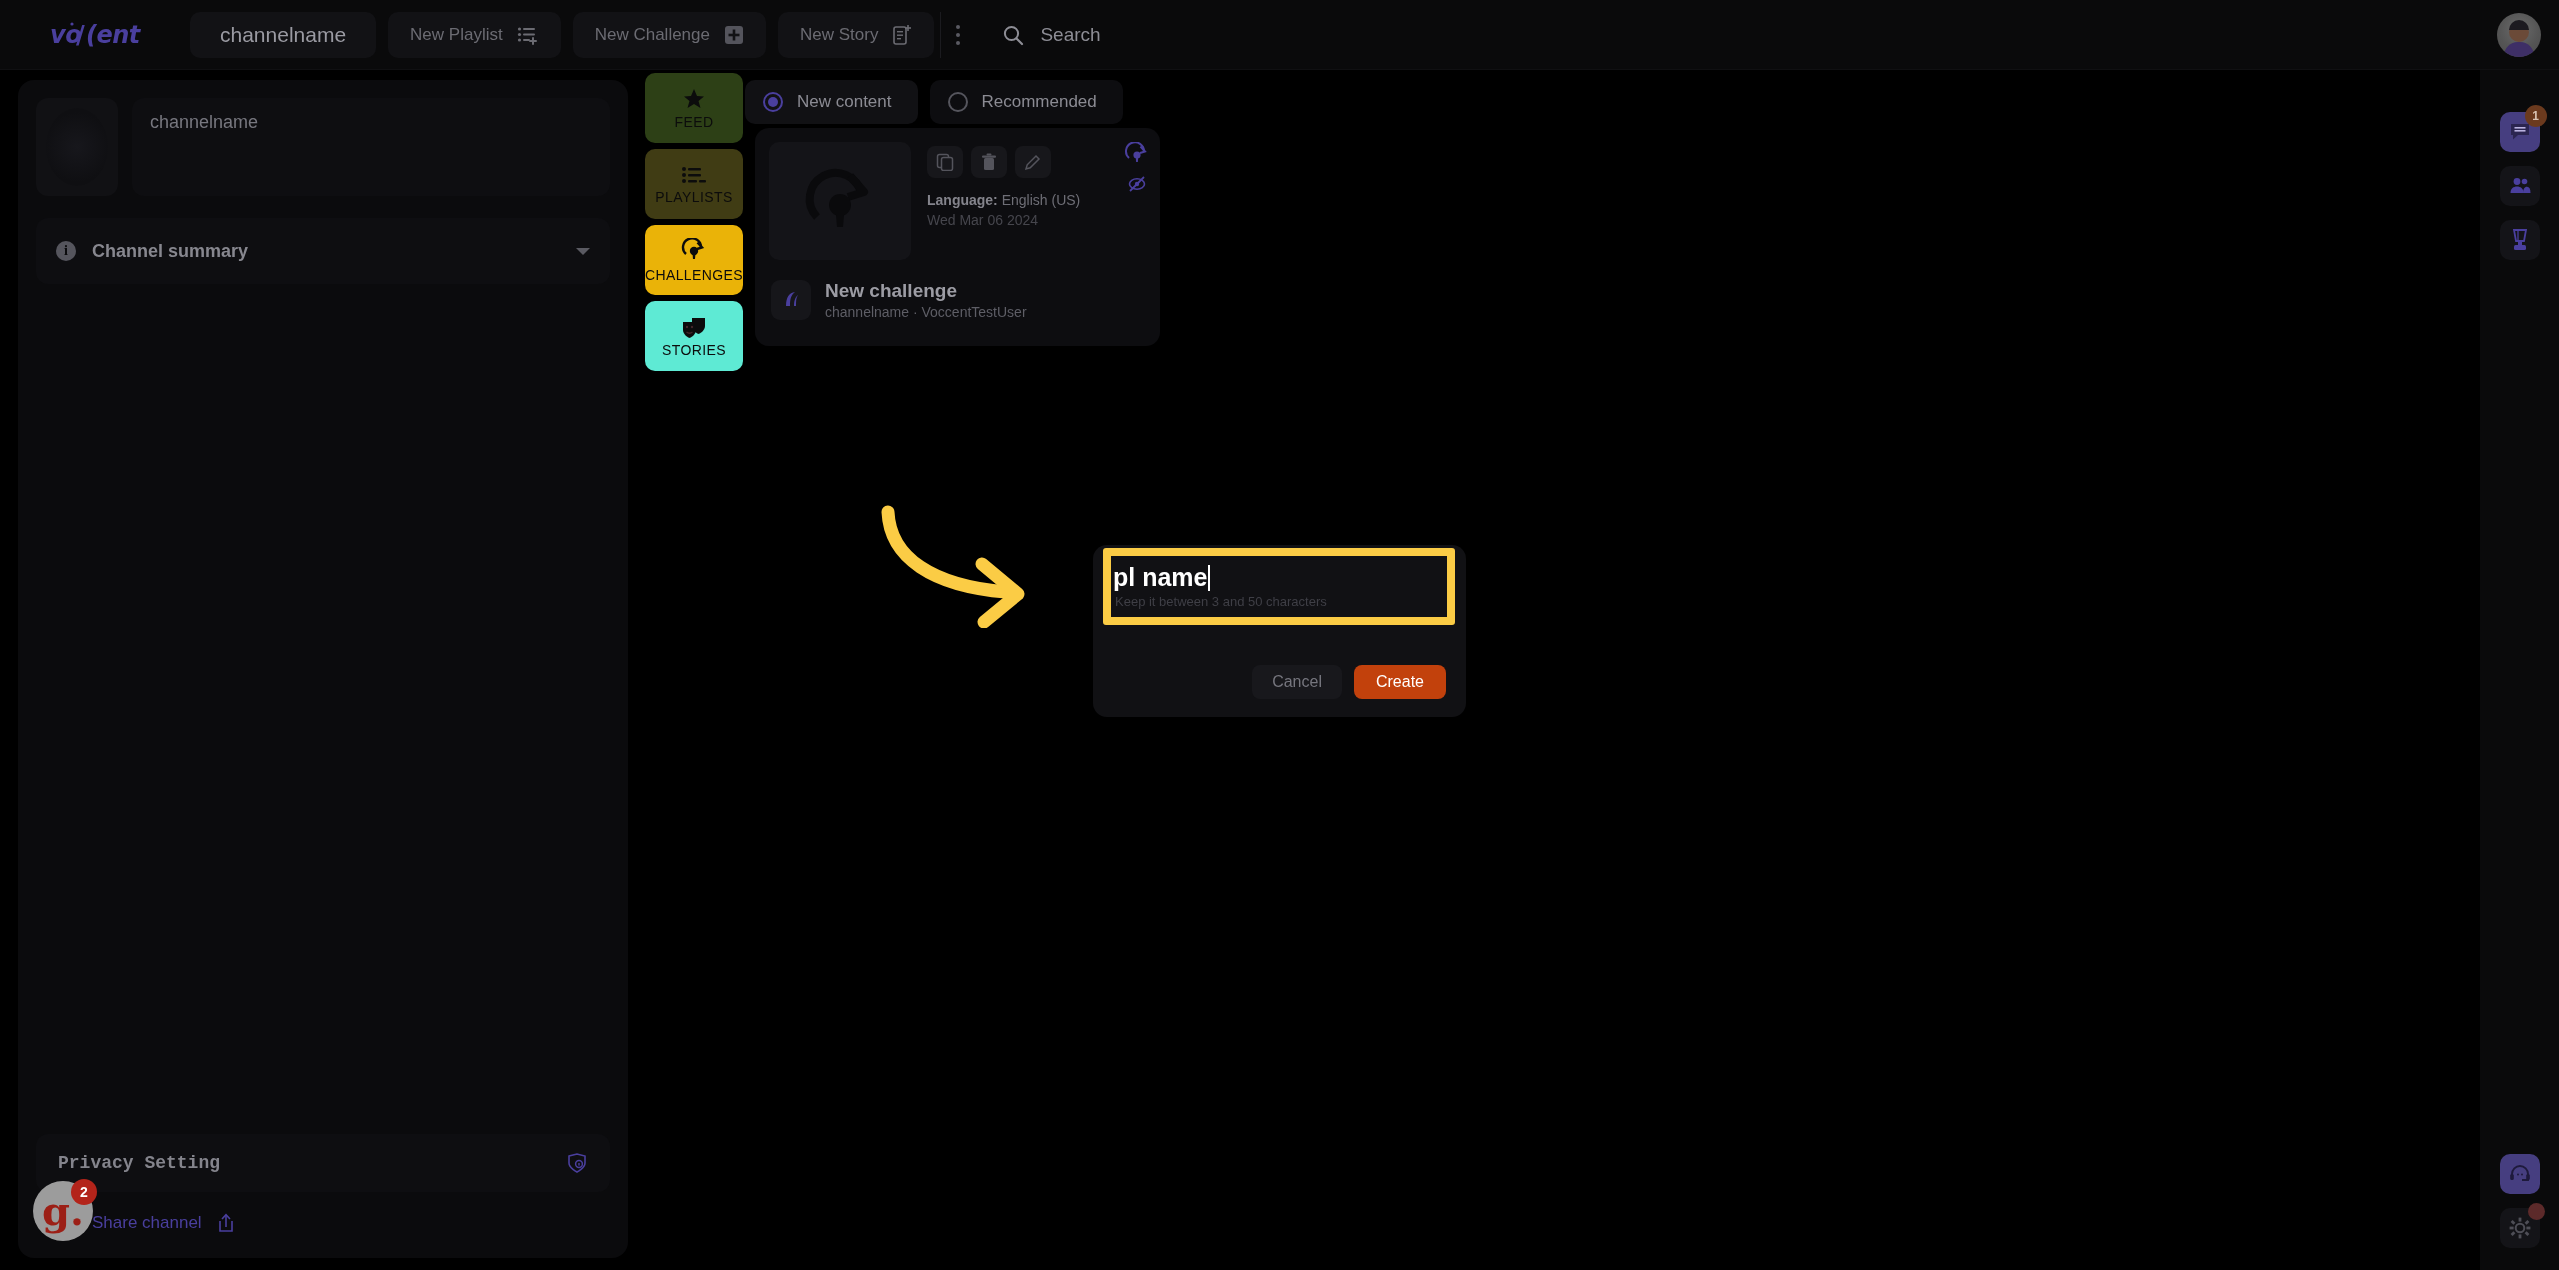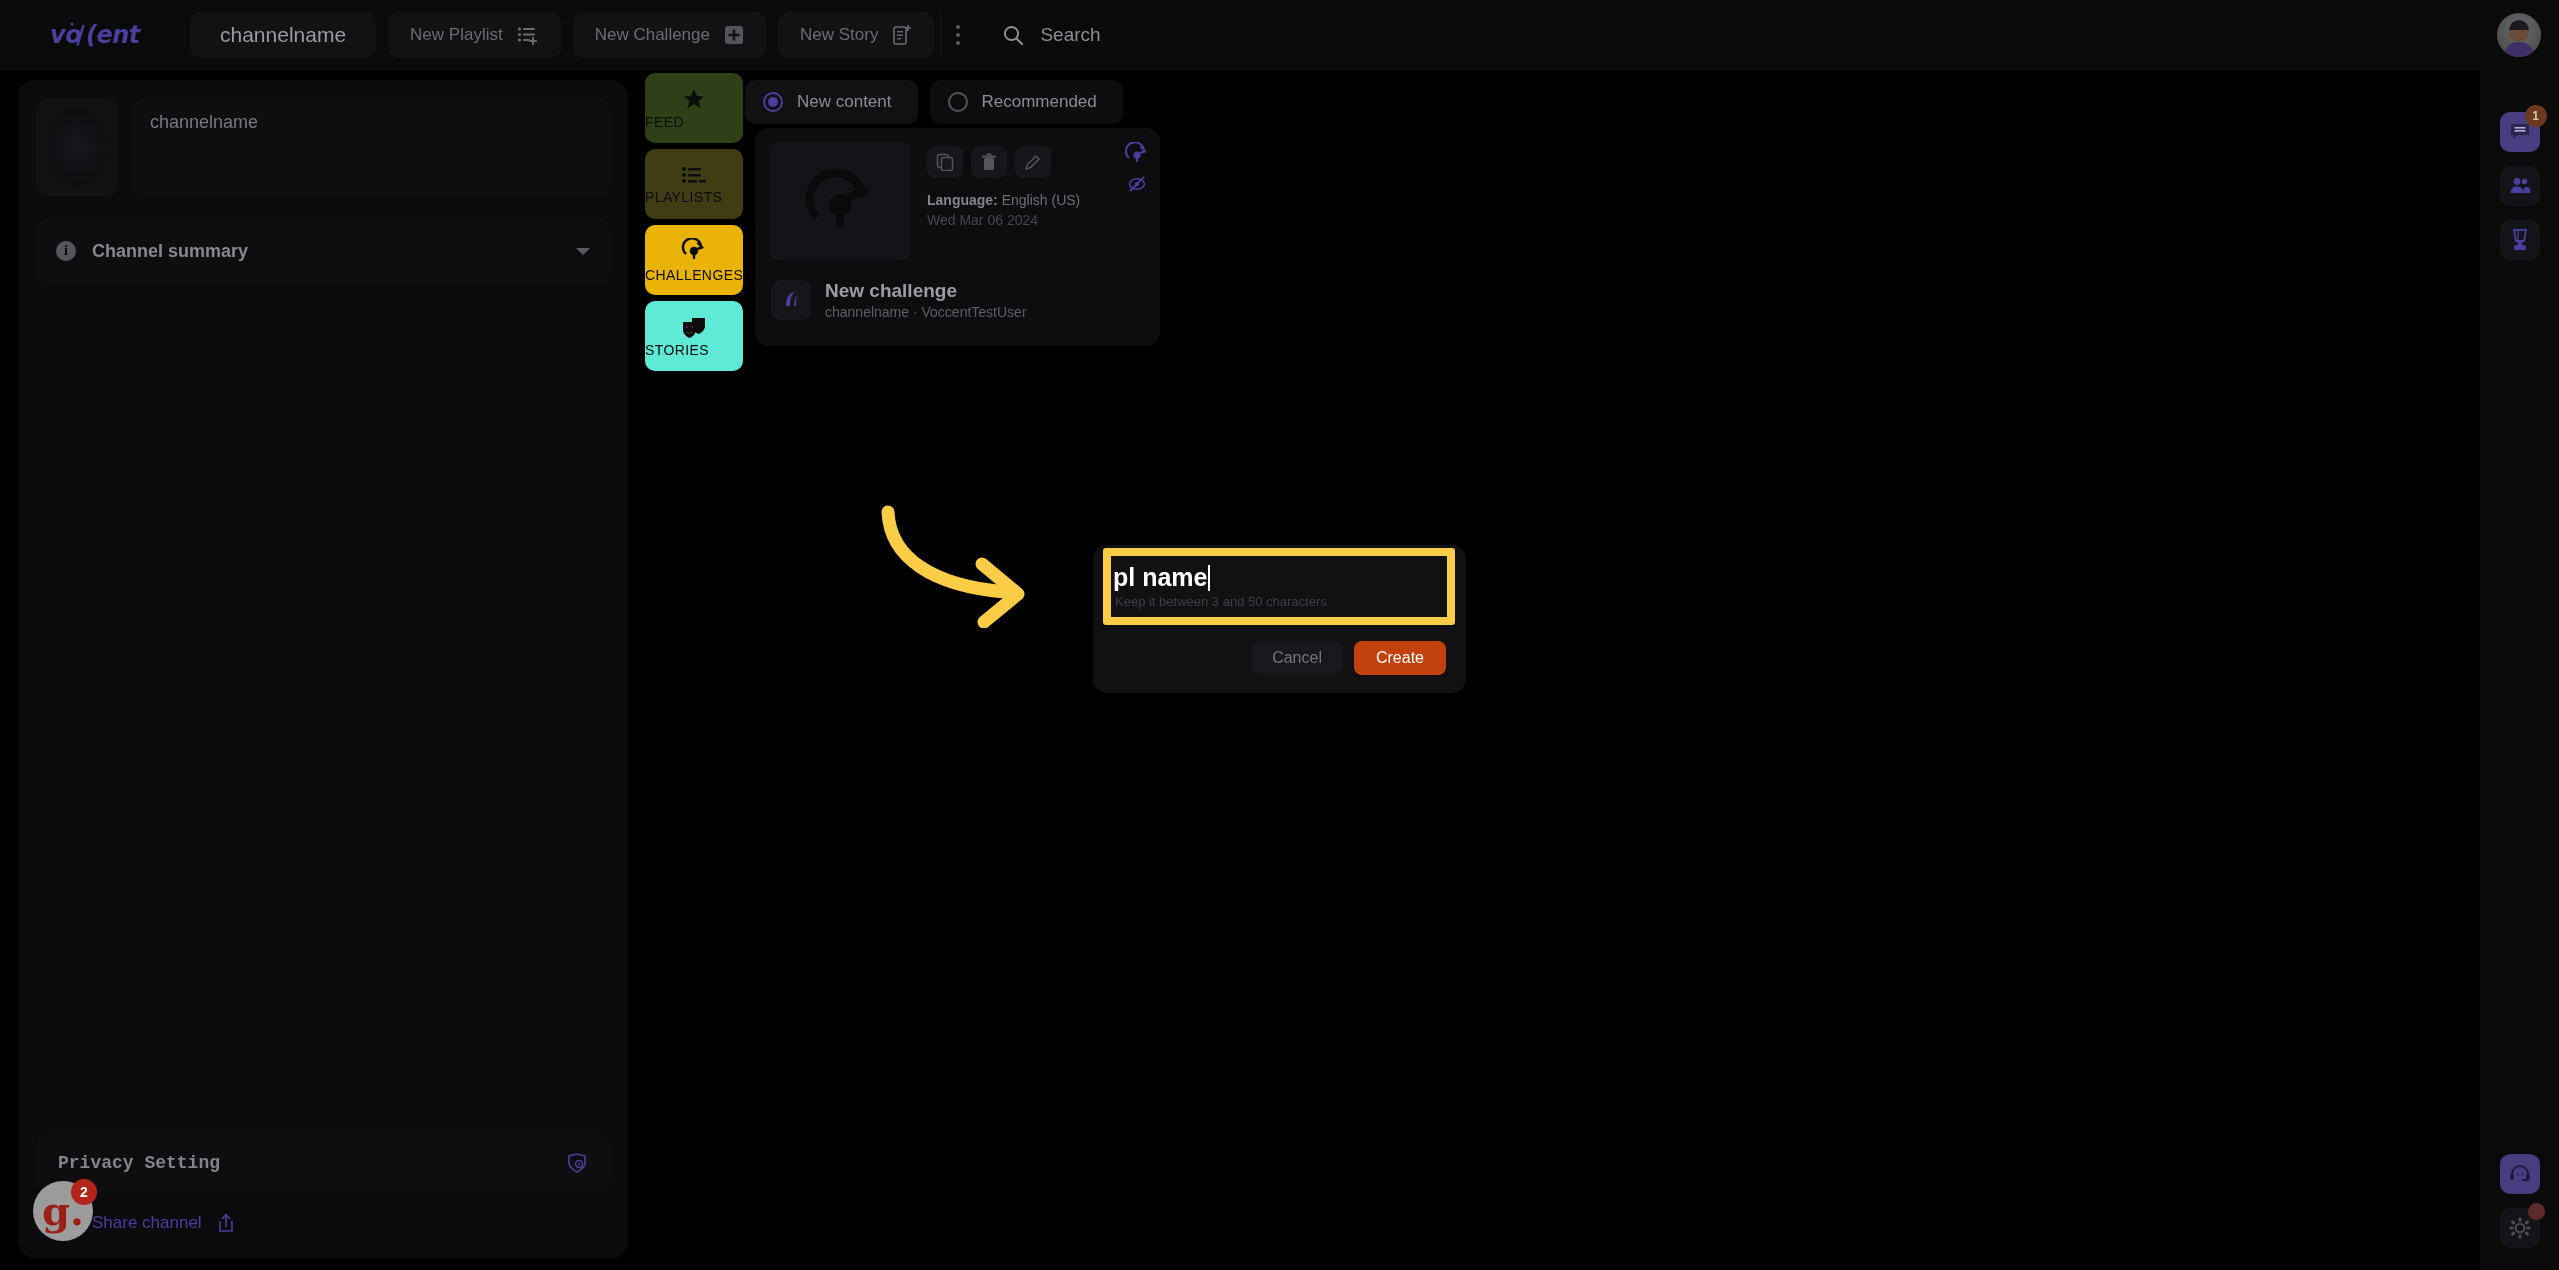--- a/index.html
+++ b/index.html
@@ -95,21 +95,21 @@
   .lb-row .lbl { flex: 1; color: #84848c; font-size: 18px; font-weight: 600; font-family: Liberation Mono, monospace; }
   .share-row {
     height: 50px; display: flex; align-items: center; gap: 14px;
     padding: 0 22px; color: #4a3f9e; font-size: 17px;
   }
 
   
   .navtabs { position: absolute; left: 645px; top: 73px; width: 98px; }
   .navtab {
     width: 98px; height: 70px; border-radius: 10px; margin-bottom: 6px;
-    display: flex; flex-direction: column; justify-content: center;
+    display: flex; flex-direction: column; align-items: center; justify-content: center;
     gap: 3px; font-size: 14px; letter-spacing: 0.4px;
   }
   .navtab .tlabel { font-size: 14px; }
   .nt-feed { background:#2d4016; color:#0c0c0c; }
   .nt-play { background:#403c14; color:#0c0c0c; }
   .nt-chal { background:#eab308; color:#0c0c0c; }
   .nt-stor { background:#5eead4; color:#0c0c0c; }
 
   
   .radios { position:absolute; left:745px; top:80px; display:flex; gap:12px; }
@@ -158,21 +158,21 @@
   .rr-btn.accent { background:#463e80; }
   .rr-badge {
     position:absolute; top:-7px; right:-7px; width:22px;height:22px;border-radius:50%;
     background:#6b3a1e; color:#d9c4b4; font-size:12px; font-weight:bold;
     display:flex;align-items:center;justify-content:center;
   }
   .rr-dot { position:absolute; top:-5px; right:-5px; width:17px;height:17px;border-radius:50%;background:#5c2a2a; }
 
   
   .modal {
-    position:absolute; left:1093px; top:545px; width:373px; height:148px;
+    position:absolute; left:1093px; top:545px; width:373px; height:172px;
     background:#111114; border-radius:14px;
   }
   .modal-caret {
     display:inline-block; width:2px; height:26px; background:#ffffff;
     vertical-align:-4px; margin-left:1px;
   }
   .modal-inputline { padding: 18px 20px 0; display:flex; align-items:center; }
   .modal-inputline .txt { color:#ffffff; font-size:25px; font-weight:bold; }
   .modal-help { padding: 2px 22px 0; color:#3f3f46; font-size:13px; }
   .modal-foot { position:absolute; bottom:18px; right:20px; display:flex; gap:12px; align-items:center; }

